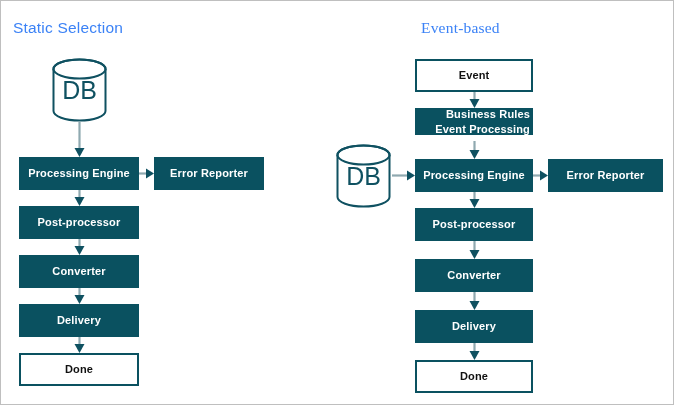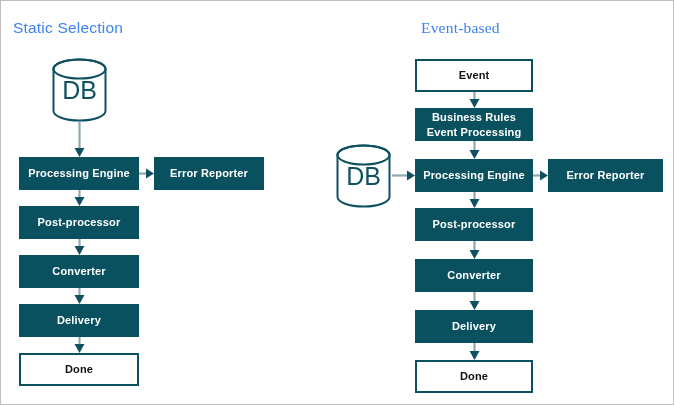--- a/index.html
+++ b/index.html
@@ -160,21 +160,21 @@
     <span class="node-label">Event</span>
   </div>
 
   <div class="conn" style="left:465px; top:91px;">
     <svg width="17" height="17" viewBox="0 0 17 17">
       <line x1="8.5" y1="0" x2="8.5" y2="8" stroke="#8fa9b0" stroke-width="2.2"></line>
       <polygon points="3.5,7 13.5,7 8.5,16" fill="#0f5161"></polygon>
     </svg>
   </div>
 
-  <div class="node filled" style="left:414px; top:107px; width:118px; height:33px;">
+  <div class="node filled" style="left:414px; top:107px; width:118px; height:27px;text-align:right;">
     <span class="node-label node-multiline">Business Rules<br>Event Processing</span>
   </div>
 
   <div class="conn" style="left:465px; top:140px;">
     <svg width="17" height="19" viewBox="0 0 17 19">
       <line x1="8.5" y1="0" x2="8.5" y2="10" stroke="#8fa9b0" stroke-width="2.2"></line>
       <polygon points="3.5,9 13.5,9 8.5,18" fill="#0f5161"></polygon>
     </svg>
   </div>
 

